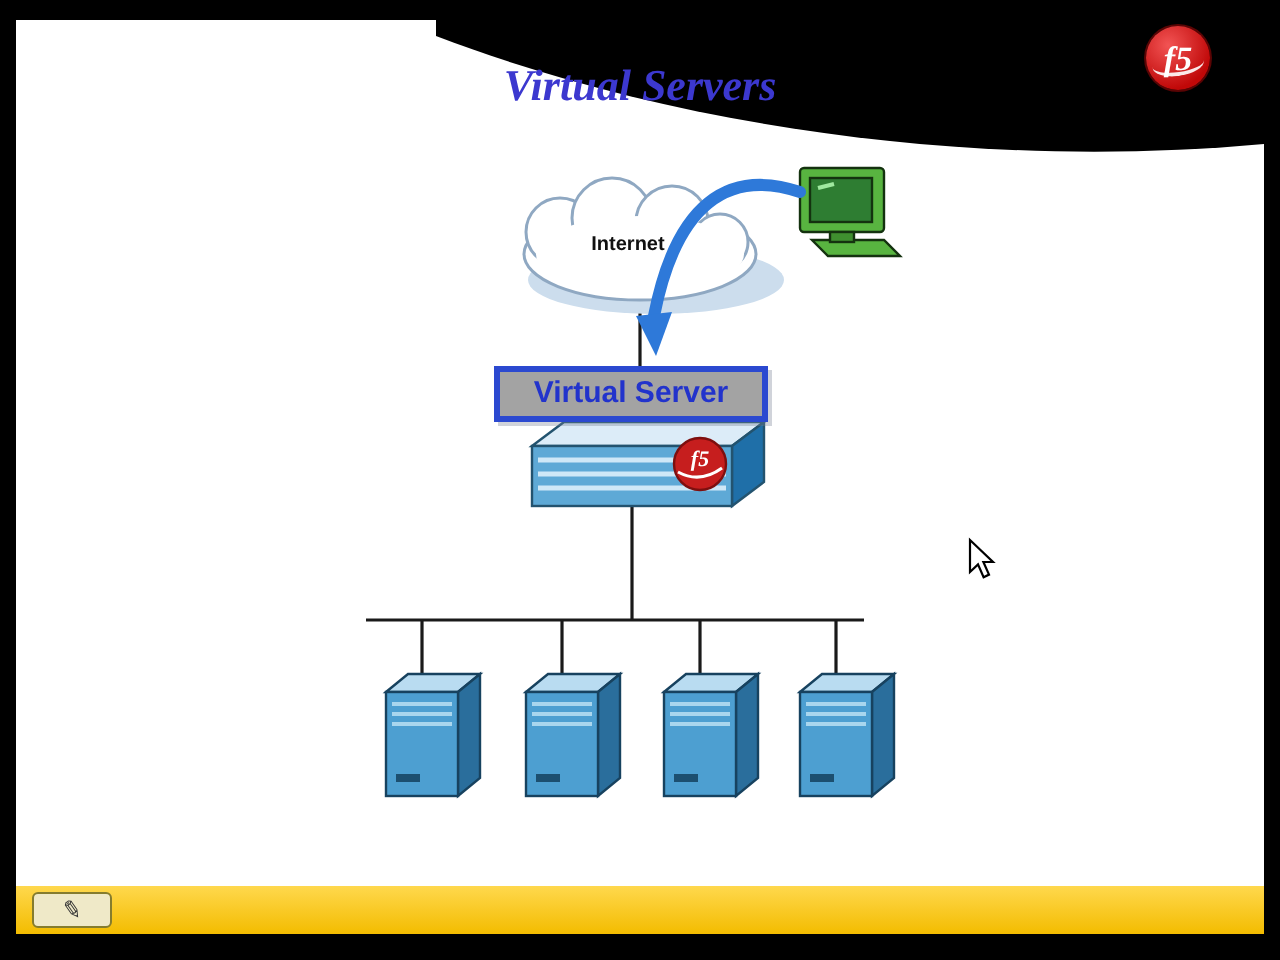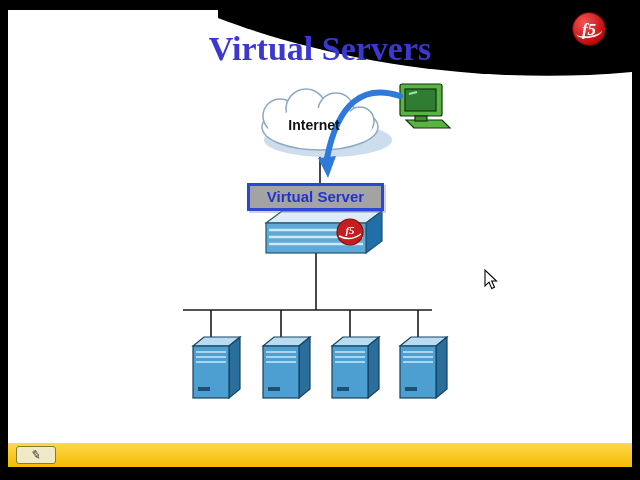--- a/index.html
+++ b/index.html
@@ -1,24 +1,24 @@
 <!DOCTYPE html>
 <html><head>
 <meta charset="utf-8">
 <style>
   html,body{margin:0;padding:0;background:#000;}
   .frame{position:relative;width:640px;height:480px;background:#000;overflow:hidden;
          font-family:"Liberation Sans",sans-serif;}
   .slide{position:absolute;left:8px;top:10px;width:624px;height:433px;background:#fff;overflow:hidden;}
   .swoosh{position:absolute;left:0;top:0;width:624px;height:80px;z-index:1;}
   .title{position:absolute;left:0;top:20px;width:100%;margin:0;text-align:center;z-index:3;
-         font-family:"Liberation Serif",serif;font-weight:bold;font-size:34px;color:#3c38cf;}
+         font-family:"Liberation Serif",serif;font-weight:bold;font-size:22px;color:#3c38cf;font-style:italic;}
   .diagram-svg{position:absolute;left:0;top:0;z-index:2;}
   .internet-label{position:absolute;left:250px;top:107px;width:112px;text-align:center;z-index:4;
-         font-weight:bold;font-size:14px;color:#111;}
+         font-weight:bold;font-size:10px;color:#111;}
   .vs-box{position:absolute;left:239px;top:173px;width:131px;height:22px;z-index:4;
          border:3px solid #2b49d0;background:#a3a3a3;color:#2233cc;font-weight:bold;font-size:15px;
          text-align:center;line-height:22px;box-shadow:2px 2px 0 rgba(120,130,150,.35);}
   .ball-label{position:absolute;left:333px;top:214px;width:18px;text-align:center;z-index:4;
          font-family:"Liberation Serif",serif;font-style:italic;font-weight:bold;font-size:11px;color:#fff;}
   .logo{position:absolute;left:565px;top:3px;width:32px;height:32px;border-radius:50%;z-index:5;
          background:radial-gradient(circle at 35% 30%,#f25454,#c00808 72%);
          box-shadow:0 0 0 1px #5a0404;display:flex;align-items:center;justify-content:center;}
   .logo span{font-family:"Liberation Serif",serif;font-style:italic;font-weight:bold;
          font-size:17px;color:#fff;line-height:1;}

